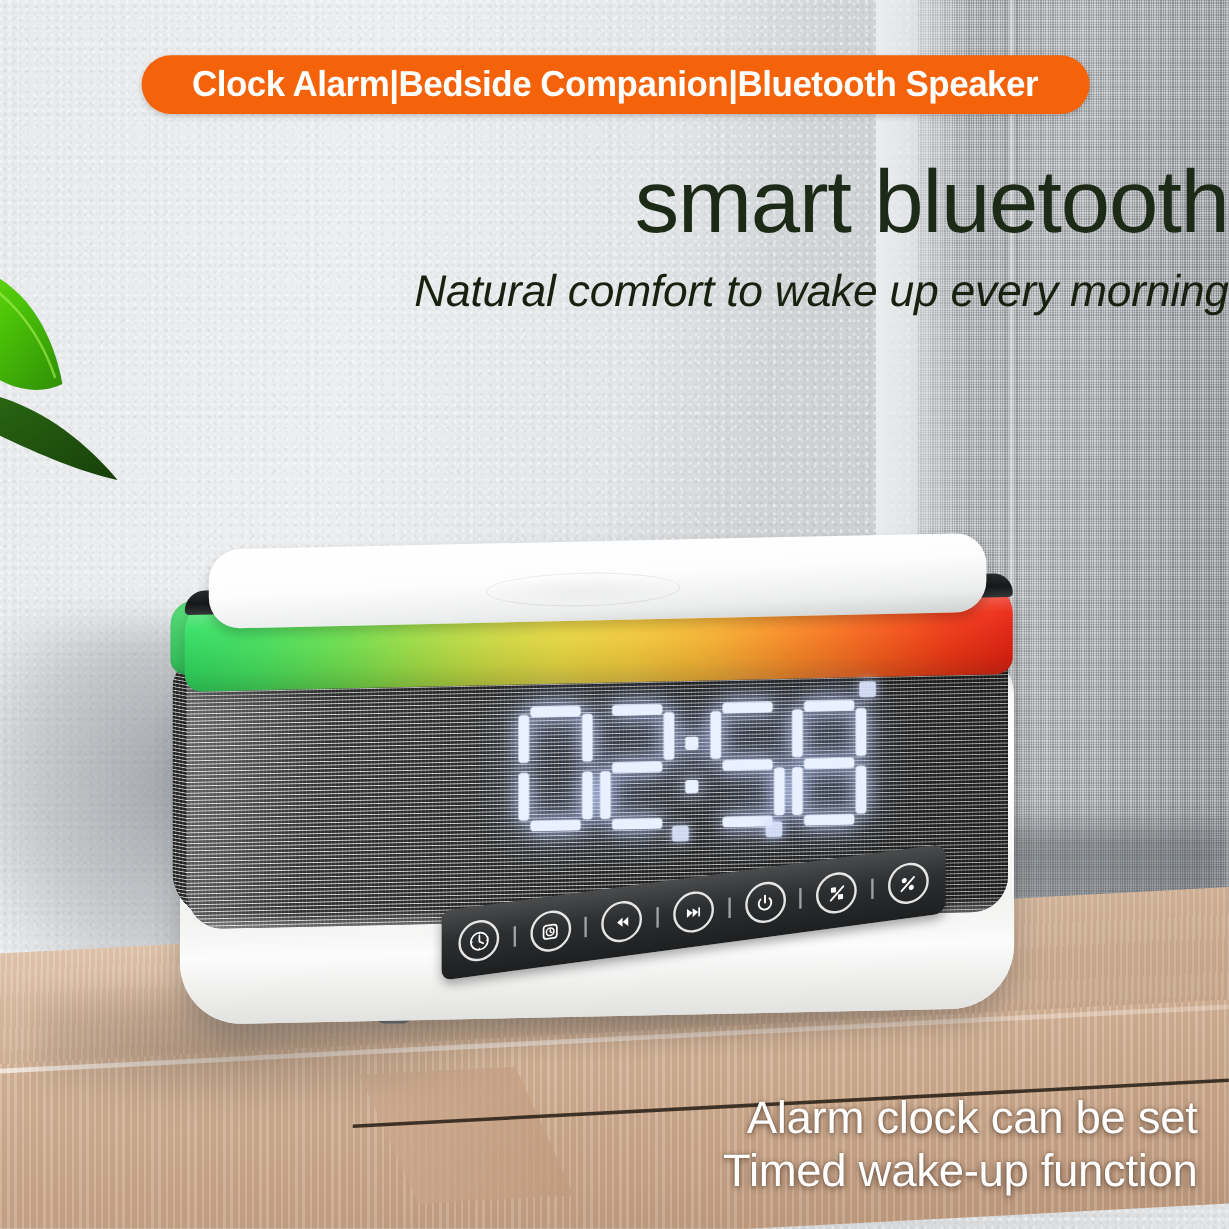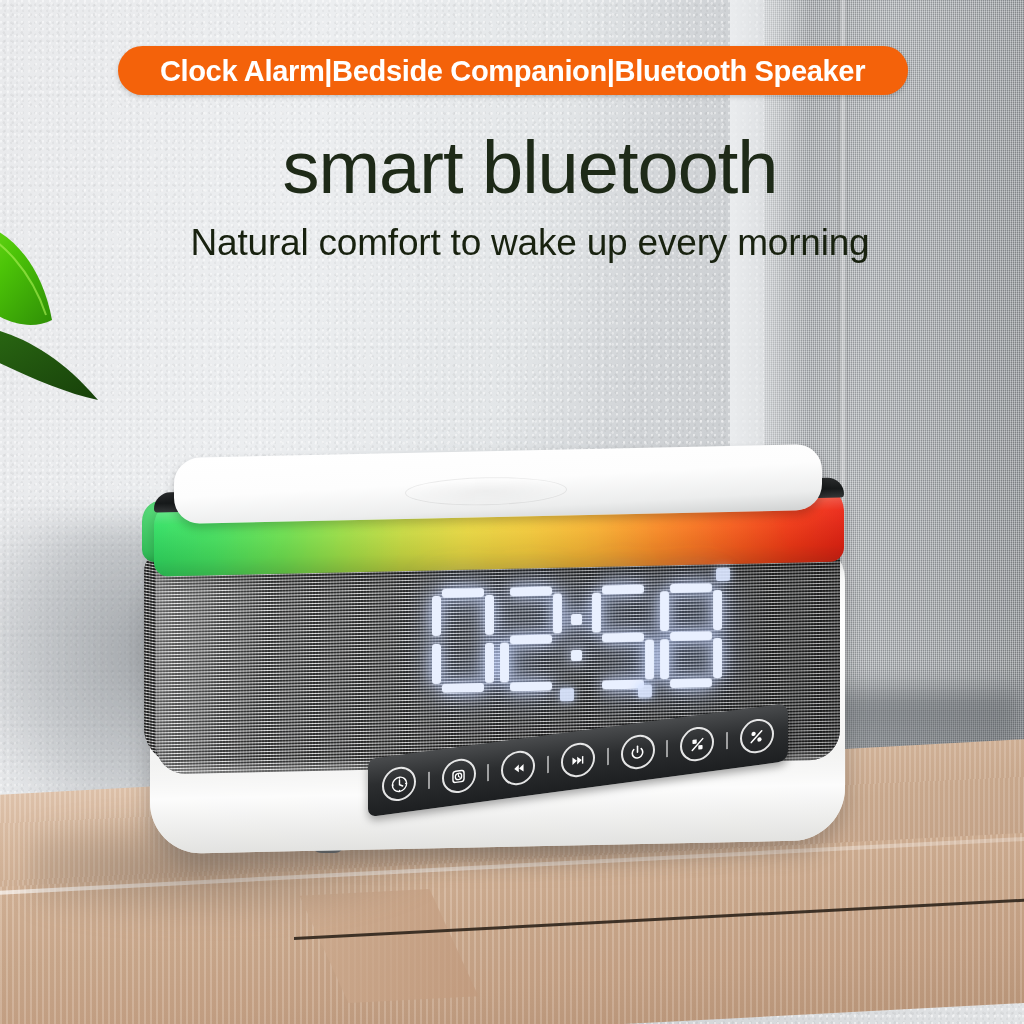--- a/index.html
+++ b/index.html
@@ -299,33 +299,33 @@
     box-shadow:0 2px 5px rgba(0,0,0,.18);
   }
   .banner-text{
     color:#fff; font-size:30px; font-weight:700; letter-spacing:-.4px;
     white-space:nowrap;
     transform:scaleX(.97);
   }
 
   .headline-wrap{
     position:absolute; left:0; top:130px; width:1024px;
-    text-align:center; color:#1d2a1a;padding-left:36px;
+    text-align:right; color:#1d2a1a;padding-left:36px;
   }
   .h1{
     font-size:74px; font-weight:400; letter-spacing:-1px; line-height:1.04;
     color:#1e2a18;
   }
   .h2{
     font-size:58px; font-weight:400; letter-spacing:-.6px; line-height:1.12;
     margin-top:8px; color:#1f2c19;
   }
   .h3{
     font-size:37px; font-weight:400; letter-spacing:-.2px; line-height:1.2;
-    margin-top:14px; color:#18210f;
+    margin-top:14px; color:#18210f;font-style:italic;
   }
 
   .footer-text{
     position:absolute; right:26px; bottom:26px; text-align:right;
     color:#ffffff; line-height:1.16;
     text-shadow:0 2px 5px rgba(60,40,28,.65), 0 0 2px rgba(80,55,40,.5);
   }
   .f1{ font-size:38px; font-weight:400; letter-spacing:-.3px; }
   .f2{ font-size:38px; font-weight:400; letter-spacing:-.3px; }
 </style>
@@ -503,13 +503,15 @@
 <div class="banner">
   <span class="banner-text">Clock Alarm|Bedside Companion|Bluetooth Speaker</span>
 </div>
 
 <div class="headline-wrap">
   <div class="h1">smart bluetooth</div>
   <div class="h3">Natural comfort to wake up every morning</div>
 </div>
 
 <div class="footer-text">
+  <div class="f1">Alarm clock can be set</div>
+  <div class="f2">Timed wake-up function</div>
 </div>
 
 </body></html>

